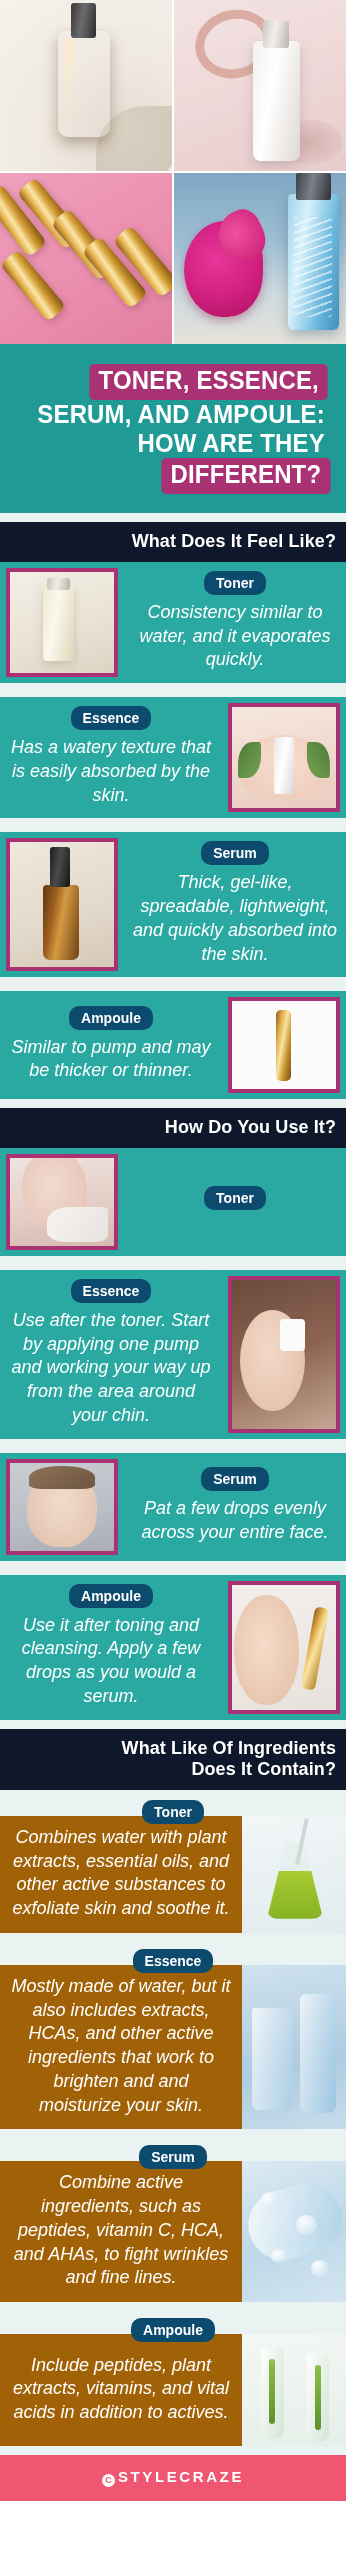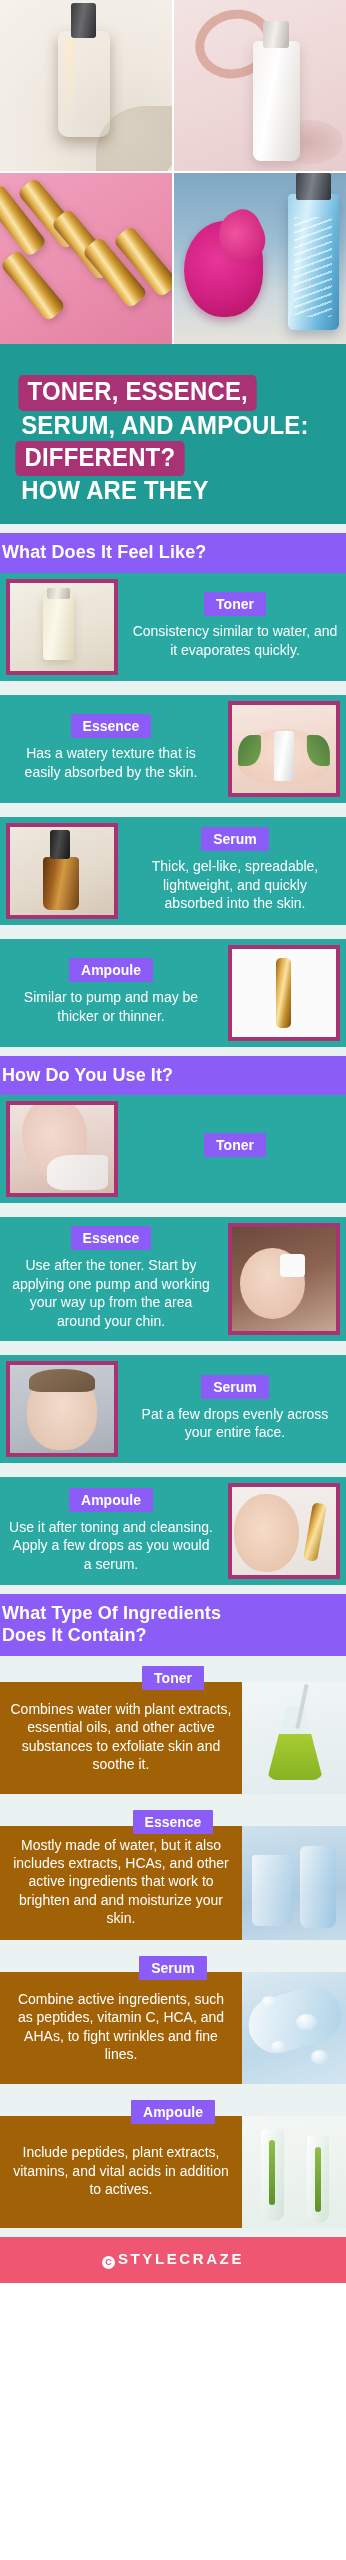--- a/index.html
+++ b/index.html
@@ -72,52 +72,52 @@
   .p4 .bot { position:absolute; right:4%; top:12%; width:30%; height:80%;
       background:linear-gradient(100deg,#9fd3ea 0%,#d8f1fb 30%,#6ab7dd 70%,#3e8fba 100%);
       border-radius:4px 4px 6px 6px; box-shadow:0 5px 12px rgba(30,70,100,.3); }
   .p4 .cap { position:absolute; right:9%; top:0%; width:20%; height:16%;
       background:linear-gradient(100deg,#3c3f46,#7c8088 45%,#2e3138); border-radius:2px; }
   .p4 .gel { position:absolute; right:8%; top:26%; width:22%; height:58%;
       background:repeating-linear-gradient(160deg,rgba(255,255,255,.55) 0 2px,rgba(255,255,255,0) 2px 7px);
       border-radius:3px; }
 
   
-  .titleband { background:#1f9a95; padding:30px 8px 18px; text-align:left; }
+  .titleband { background:#1f9a95; padding:19px 8px 18px; text-align:right; }
   .tline { display:block; font-weight:bold; color:#ffffff;
            font-size:26px; line-height:1.07; letter-spacing:.2px;
            font-family:"Liberation Sans Narrow","Liberation Sans",sans-serif;
            transform:scaleX(.92); transform-origin:center; }
   .tline.hl { background:#a83273; display:inline-block;
               padding:3px 10px 5px; border-radius:5px; margin:0 auto; }
   .trow { display:block; margin:1px 0; }
 
   
-  .sechead { background:#8b5cf6; color:#ffffff; text-align:left;
+  .sechead { background:#0f172a; color:#ffffff; text-align:right;
              font-size:18px; font-weight:bold; line-height:1.2;
-             padding:9px 2px; letter-spacing:.1px; }
+             padding:9px 10px; letter-spacing:.1px; }
   .gap { height:9px; background:#eaf2f2; }
   .gap.sm { height:6px; }
 
   
   .row { position:relative; display:flex; align-items:stretch;
          background:#2aa9a2; min-height:108px; }
   .row.imgleft { flex-direction:row; }
   .row.imgright { flex-direction:row-reverse; }
 
   .thumb { position:relative; flex:0 0 112px; background:#ffffff;
            border:4px solid #a83273; margin:6px; overflow:hidden; }
 
   .txt { flex:1 1 auto; padding:9px 8px 11px; text-align:center;
          display:flex; flex-direction:column; align-items:center;
          justify-content:center; }
-  .pill { display:inline-block; background:#8b5cf6; color:#ffffff;
+  .pill { display:inline-block; background:#0c4a6e; color:#ffffff;
           font-size:14px; font-weight:bold; padding:4px 12px;
-          border-radius:1px; margin-bottom:6px; }
-  .desc { color:#ffffff; font-size:14px; line-height:1.32; }
+          border-radius:10px; margin-bottom:6px; }
+  .desc { color:#ffffff; font-size:18px; line-height:1.32;font-style:italic; }
 
   
   .slant { height:14px; background:#eaf2f2; position:relative; overflow:hidden; }
   .slant::before { content:""; position:absolute; left:-4%; top:-10px;
       width:108%; height:24px; background:#eaf2f2; transform:rotate(-1.6deg); }
   .slant.rev::before { transform:rotate(1.6deg); }
 
   
   .fill { position:absolute; inset:0; }
   .f-tonerbottle { background:linear-gradient(160deg,#f3efe6,#e9e2d4 60%,#dcd3c2); }
@@ -275,24 +275,24 @@
         <div class="gel"></div>
         <div class="cap"></div>
     </div>
   </div>
 
   <div class="titleband">
     <span class="trow"><span class="tline hl">TONER, ESSENCE,</span></span>
     <span class="trow">
         <span class="tline">SERUM, AND AMPOULE:</span>
       </span>
-    <span class="trow"><span class="tline hl">DIFFERENT?</span></span>
     <span class="trow">
         <span class="tline">HOW ARE THEY</span>
       </span>
+    <span class="trow"><span class="tline hl">DIFFERENT?</span></span>
   </div>
 
   <div class="gap"></div>
 
   <div class="sechead">What Does It Feel Like?</div>
 
   <div class="row imgleft">
     <div class="thumb">
       <div class="fill f-tonerbottle"></div>
     </div>
@@ -379,21 +379,21 @@
     </div>
     <div class="txt">
       <span class="pill">Ampoule</span>
       <div class="desc">Use it after toning and cleansing. Apply a few drops as you would a serum.</div>
     </div>
   </div>
 
   <div class="gap"></div>
 
   <div class="sechead">
-    <div>What Type Of Ingredients</div>
+    <div>What Like Of Ingredients</div>
     <div>Does It Contain?</div>
   </div>
 
   <div class="pillwrap">
     <span class="pill">Toner</span>
   </div>
   <div class="prow">
     <div class="ptxt">
       <div class="desc">Combines water with plant extracts, essential oils, and other active substances to exfoliate skin and soothe it.</div>
     </div>

